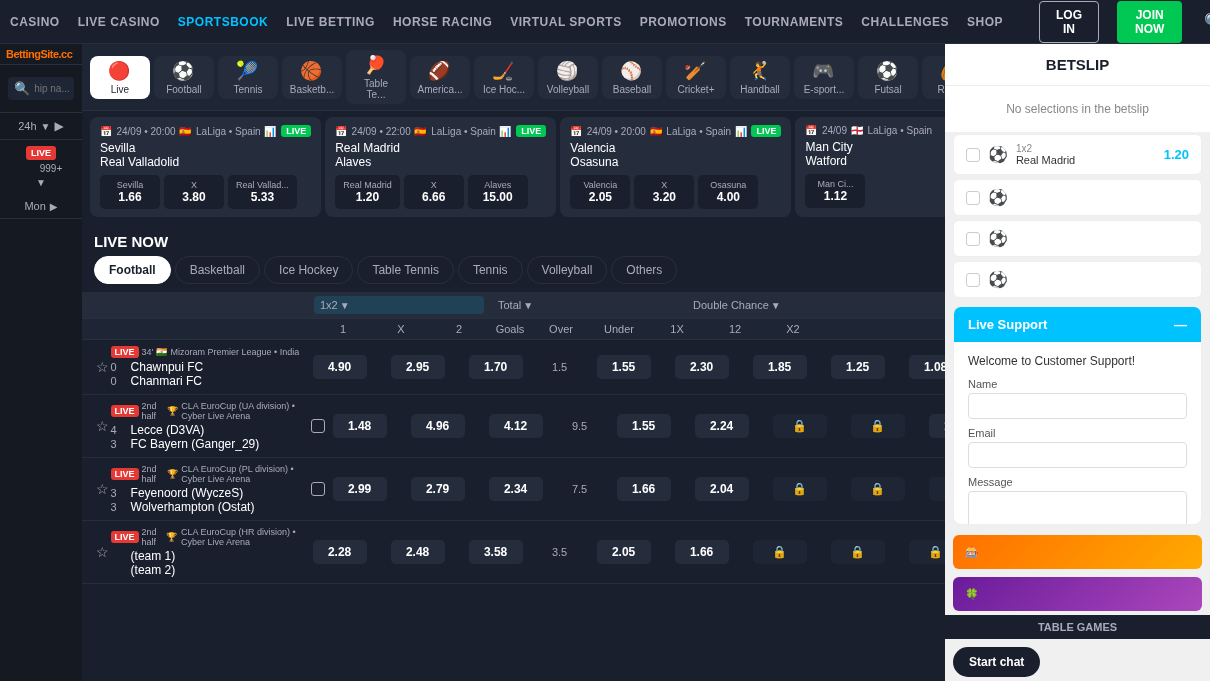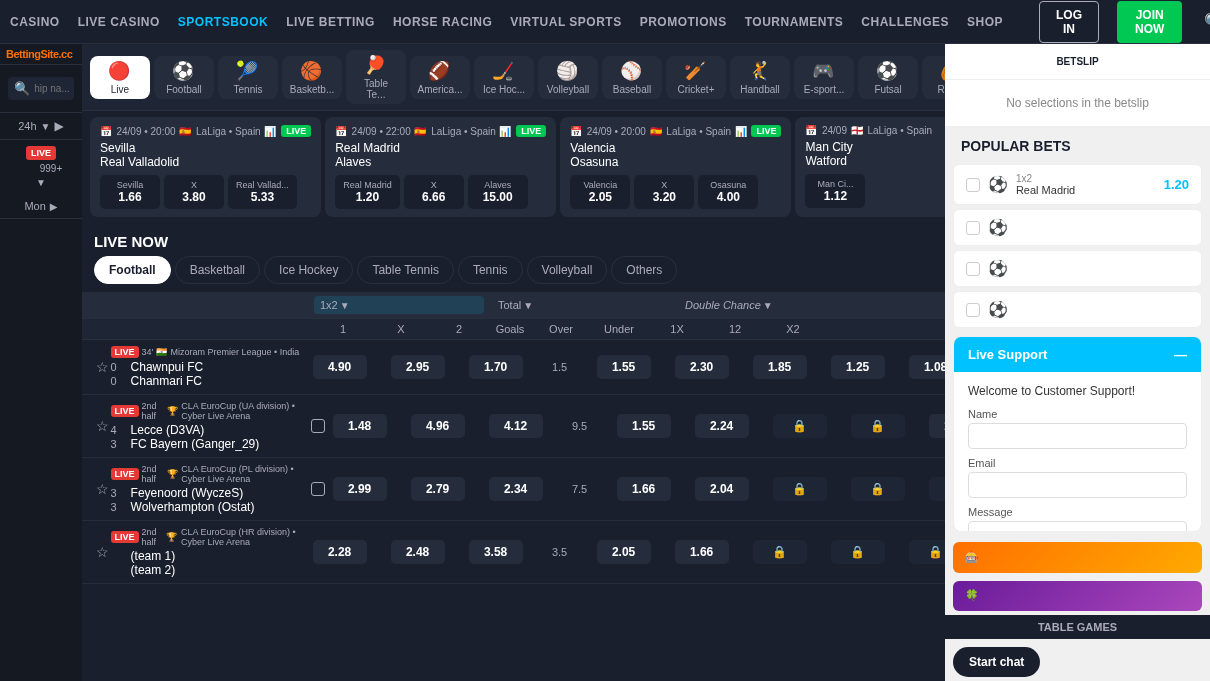--- a/index.html
+++ b/index.html
@@ -361,21 +361,21 @@
     }
 
     
     .betslip-section {
       background: #fff;
       padding: 0;
     }
     .betslip-header {
       background: #fff;
       padding: 12px 16px;
-      font-size: 10px;
+      font-size: 15px;
       font-weight: 700;
       color: #1a1f2e;
       text-align: center;
       border-bottom: 1px solid #eee;
     }
     .betslip-empty {
       padding: 16px;
       font-size: 12px;
       color: #888;
       text-align: center;
@@ -769,21 +769,21 @@
     <div class="odds-table-header">
       <div style="width:220px; flex-shrink:0;"></div>
       <div class="col-header-group blue-bg" style="min-width:170px;">
         <span>1x2</span>
         <span class="dropdown-arrow">▼</span>
       </div>
       <div class="col-header-group" style="min-width:175px; margin-left:8px;">
         <span>Total</span>
         <span class="dropdown-arrow">▼</span>
       </div>
-      <div class="col-header-group" style="min-width:175px; margin-left:12px;font-style:italic;">
+      <div class="col-header-group" style="min-width:175px; margin-left:20px;">
         <span>Double Chance</span>
         <span class="dropdown-arrow">▼</span>
       </div>
     </div>
     <div class="odds-sub-header">
       <div style="width:220px; flex-shrink:0;"></div>
       <div class="sub-col">1</div>
       <div class="sub-col">X</div>
       <div class="sub-col">2</div>
       <div class="sub-col" style="min-width:40px;">Goals</div>
@@ -930,21 +930,20 @@
 
   </div>
 
   <div class="right-sidebar">
 
     <div class="betslip-section">
       <div class="betslip-header">BETSLIP</div>
       <div class="betslip-empty">No selections in the betslip</div>
     </div>
 
-    <div class="popular-bets-header">POPULAR BETS</div>
     <div class="popular-bet-row">
       <div class="pb-checkbox"></div>
       <span class="pb-sport-icon">⚽</span>
       <div class="pb-info">
         <div class="pb-type">1x2</div>
         <div>Real Madrid</div>
       </div>
       <span class="pb-odd">1.20</span>
     </div>
     <div class="popular-bet-row">

